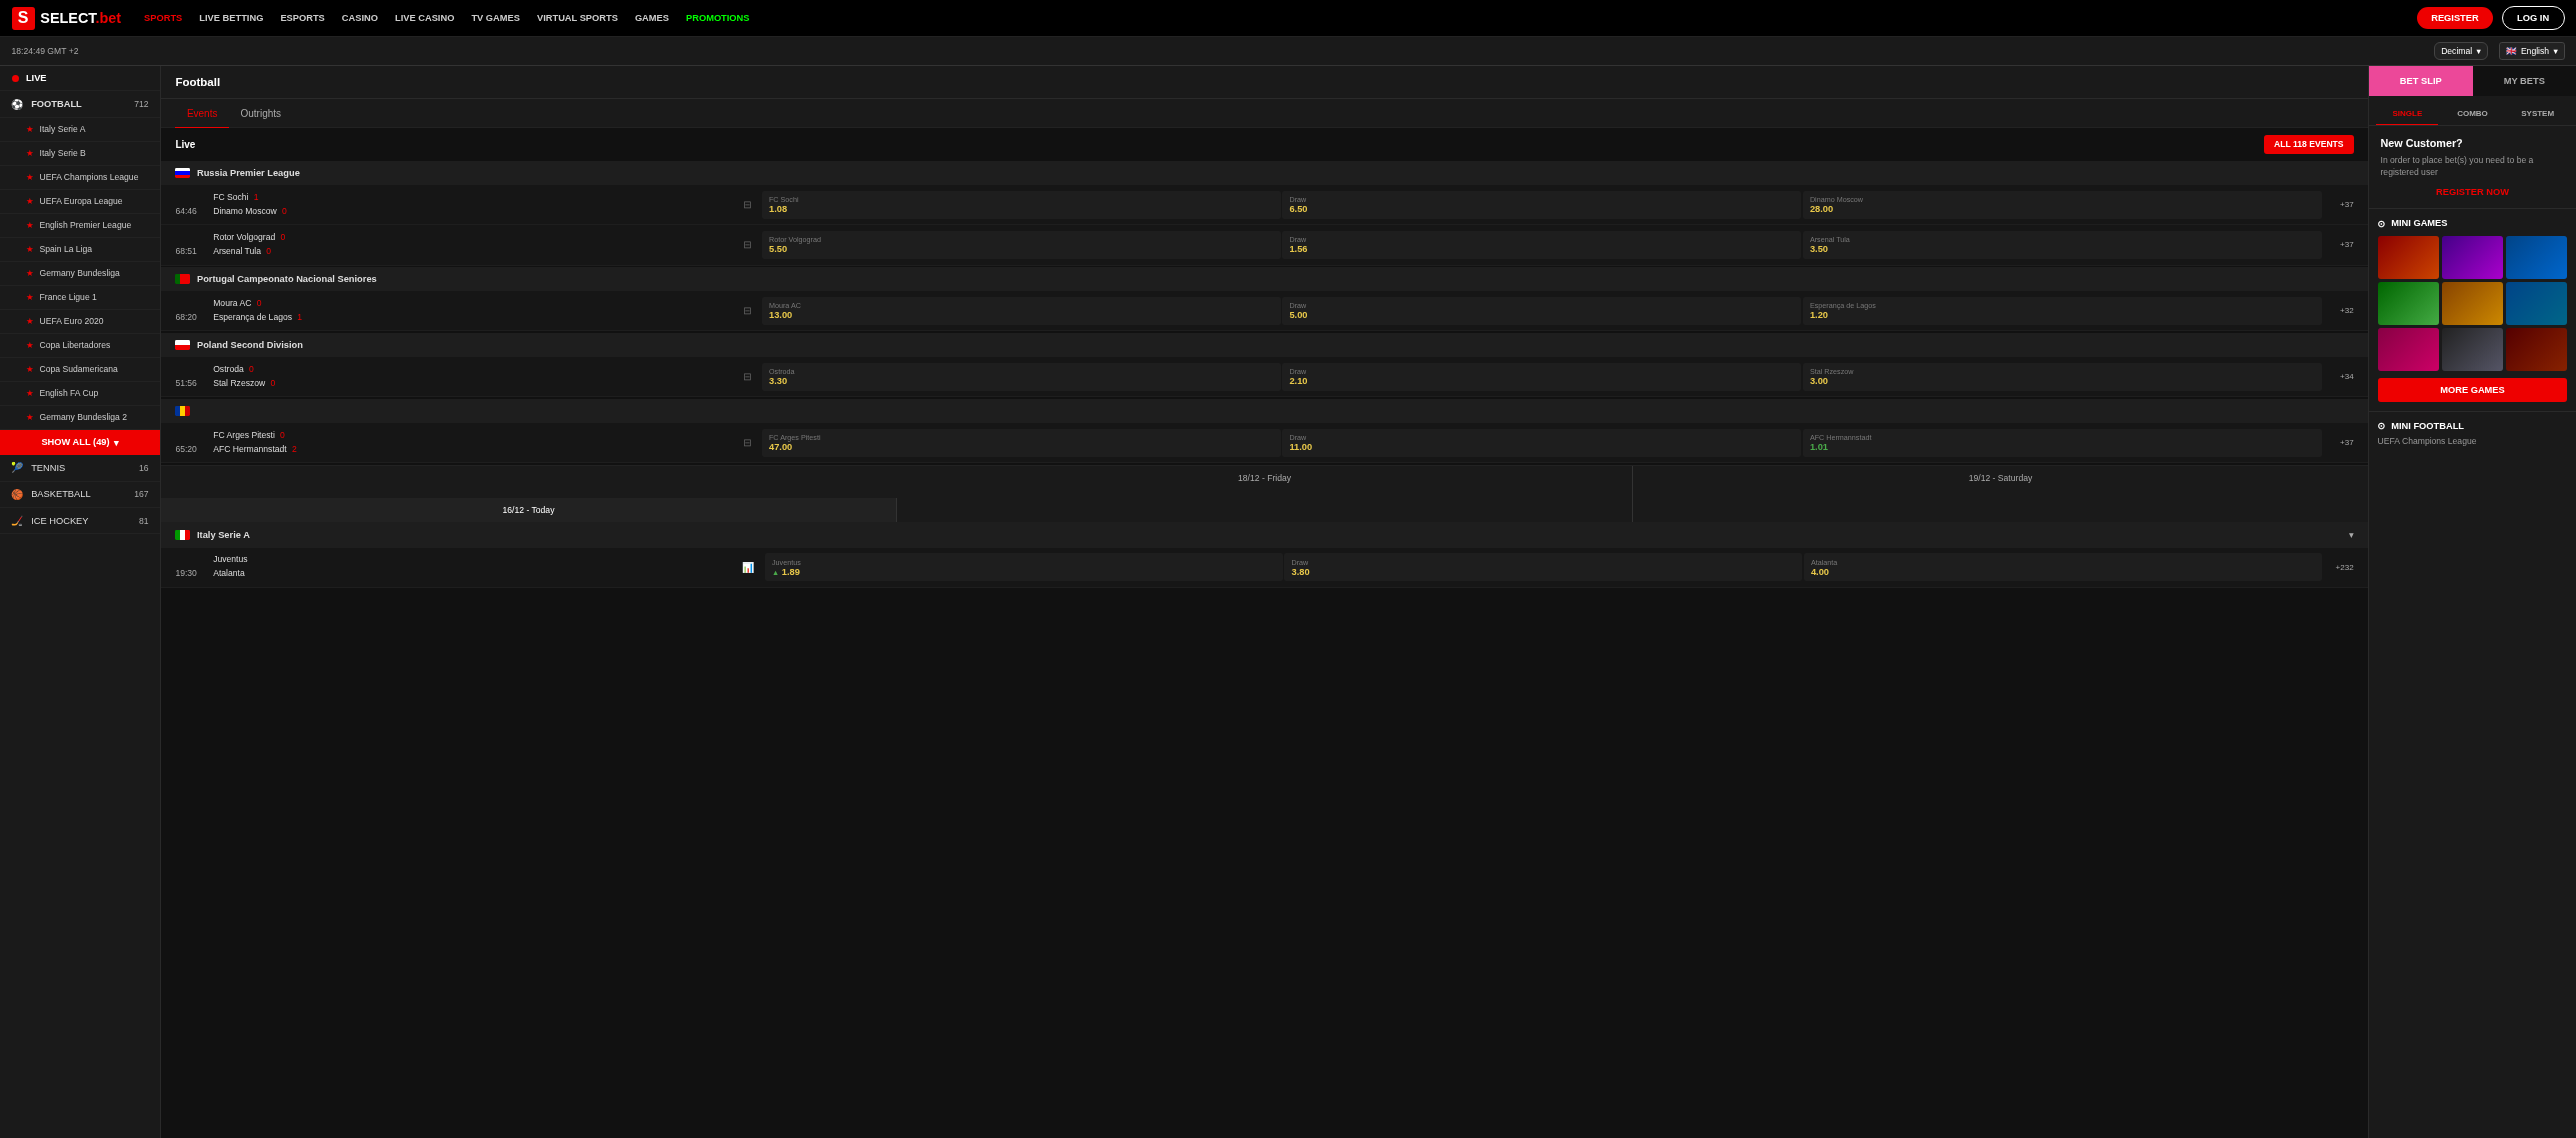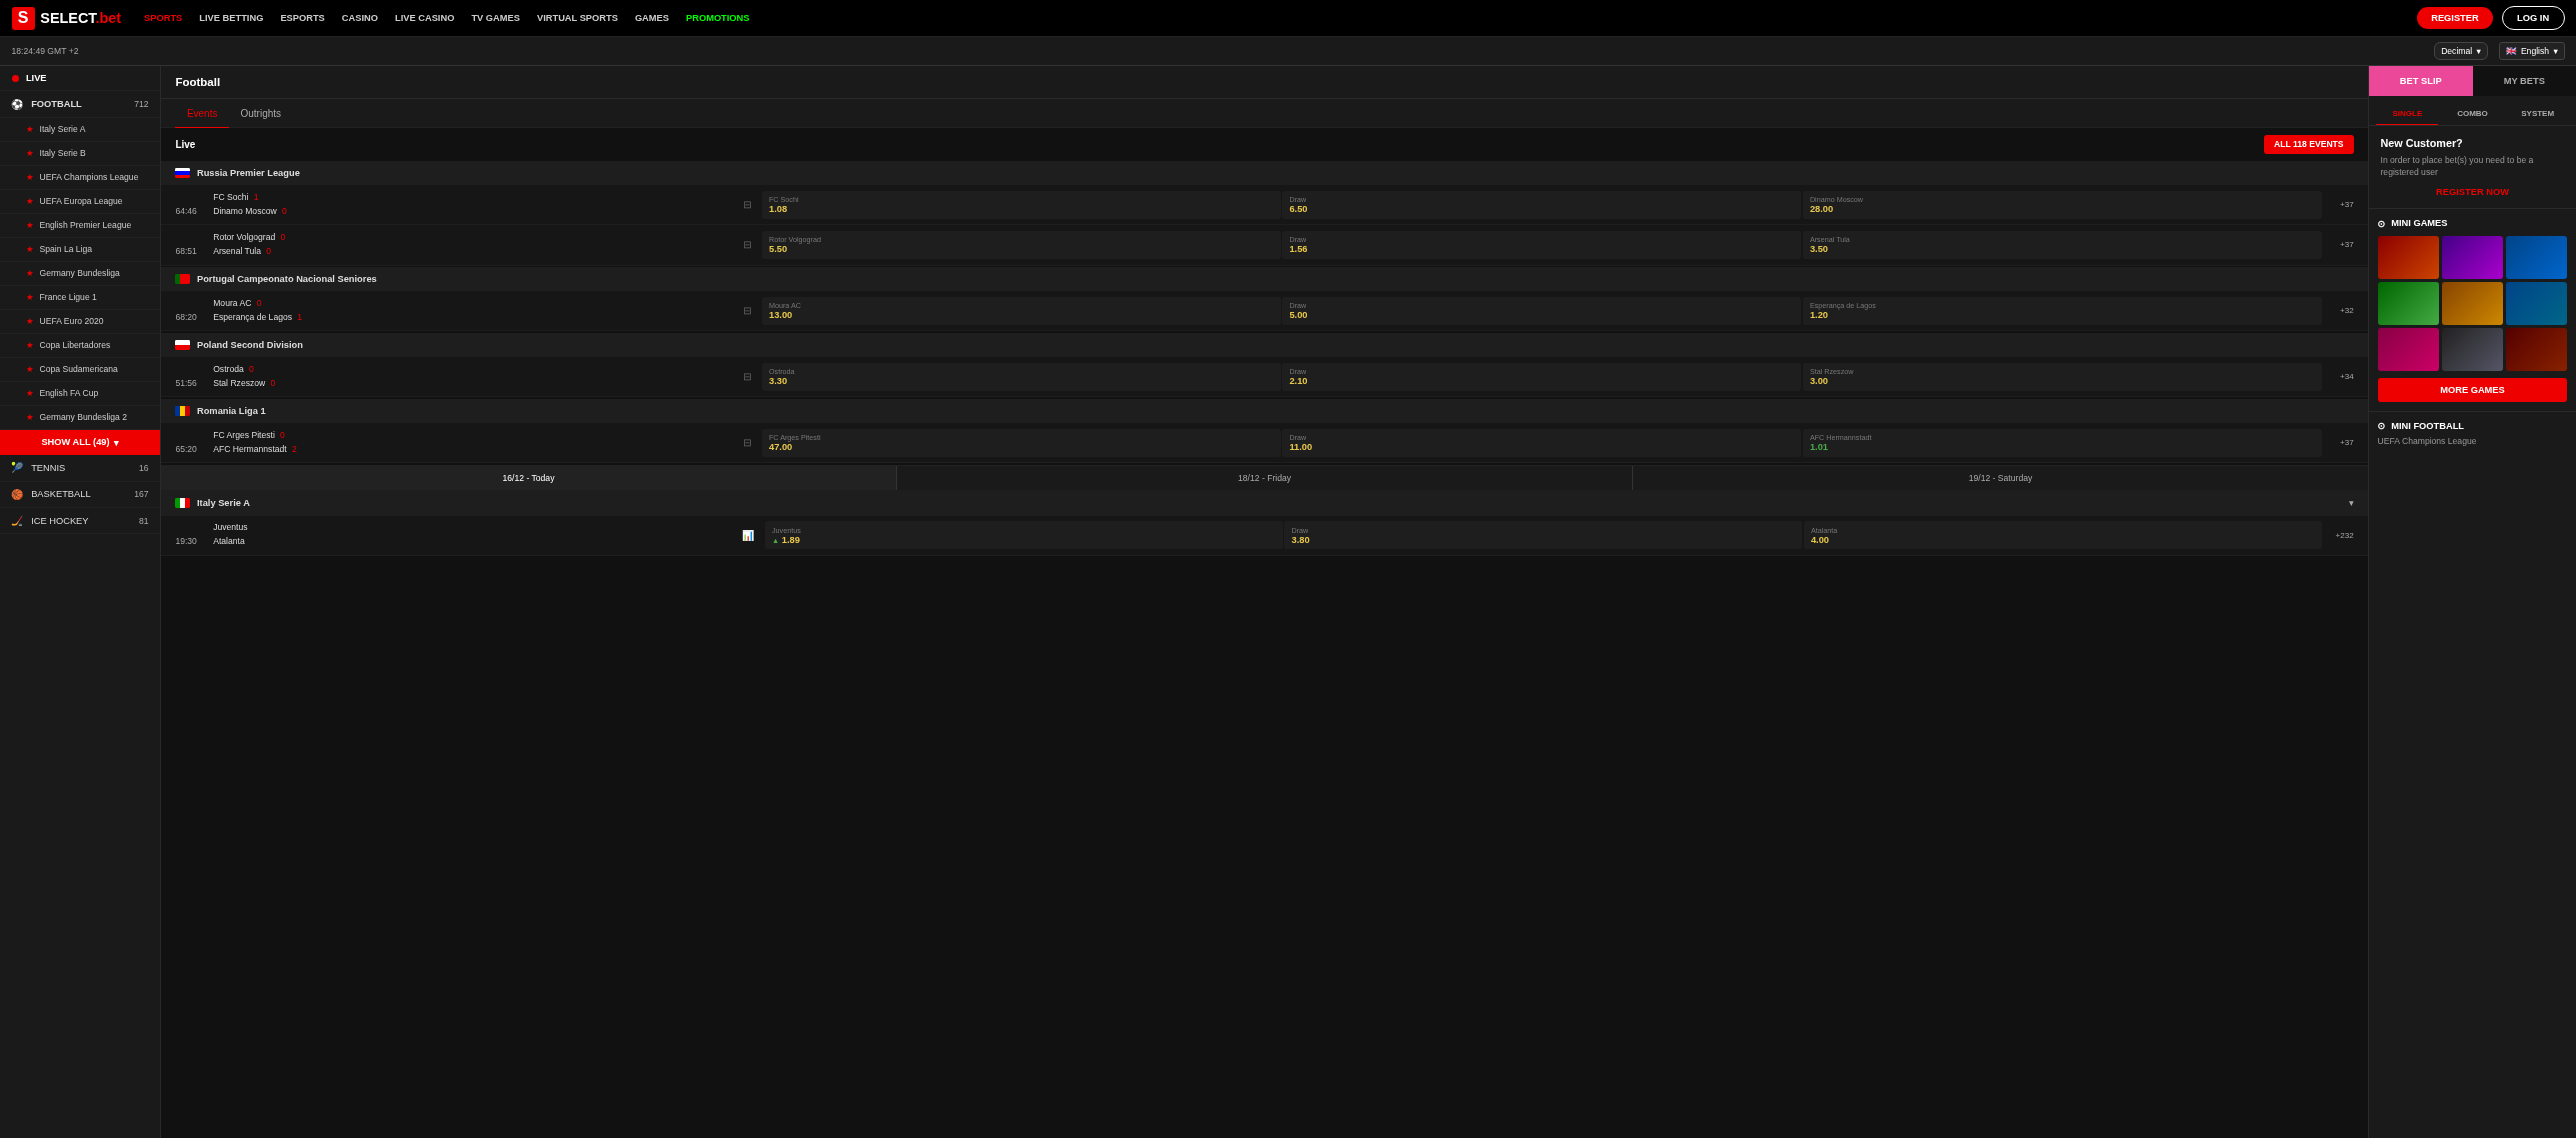--- a/index.html
+++ b/index.html
@@ -54,21 +54,21 @@
     .tabs { display: flex; padding: 0 14.4px; background: #1a1a1a; border-bottom: 1.4px solid #222; }
     .tab { padding: 8.6px 11.5px; cursor: pointer; color: #aaa; font-size: 10px; border-bottom: 1.4px solid transparent; margin-bottom: -1.4px; }
     .tab.active { color: #e00; border-bottom: 1.4px solid #e00; }
     .live-bar { display: flex; align-items: center; justify-content: space-between; padding: 7.2px 14.4px; background: #111; }
     .live-label { font-size: 10px; font-weight: 700; color: #fff; }
     .all-events-btn { background: #e00; color: #fff; border: none; padding: 4.3px 10px; border-radius: 2.9px; font-size: 8.6px; font-weight: 700; cursor: pointer; }
 
     
     .date-tabs { display: flex; background: #1a1a1a; border-top: 0.7px solid #222; }
     .date-tab { flex: 1; text-align: center; padding: 7.2px; color: #aaa; font-size: 8.6px; cursor: pointer; border-right: 0.7px solid #333; }
-    .date-tab.active { color: #fff; background: #222; }
+    .date-tab.active { color: #fff; background: #222; margin-top: 32px; }
     .date-tab:last-child { border-right: none; }
 
     
     .league-section { margin-bottom: 1.4px; }
     .league-header { display: flex; align-items: center; padding: 7.2px 14.4px; background: #1e1e1e; gap: 7.2px; cursor: pointer; }
     .league-flag { width: 14.4px; height: 10px; border-radius: 1.4px; }
     .league-name { font-size: 9.3px; font-weight: 600; color: #ddd; flex: 1; }
     .match-row { display: flex; align-items: center; padding: 5.8px 14.4px; background: #161616; border-bottom: 0.7px solid #1e1e1e; gap: 5.8px; }
     .match-time { color: #aaa; font-size: 8.6px; width: 32px; flex-shrink: 0; margin-top: 12px; }
     .match-teams { flex: 1; min-width: 0; }
@@ -391,21 +391,20 @@
             <span class="odds-val">3.00</span>
           </div>
         </div>
         <span class="more-odds">+34</span>
       </div>
     </div>
 
     <div class="league-section">
       <div class="league-header">
         <div class="league-flag flag-ro" style="width:14.4px;height:10px;border-radius:1.4px;"></div>
-        <span class="league-name">Romania Liga 1</span>
       </div>
       <div class="match-row">
         <span class="match-time">65:20</span>
         <div class="match-teams">
           <div class="team-name">
             <span>FC Arges Pitesti</span>
             <span class="team-score">0</span>
           </div>
           <div class="team-name">
             <span>AFC Hermannstadt</span>

